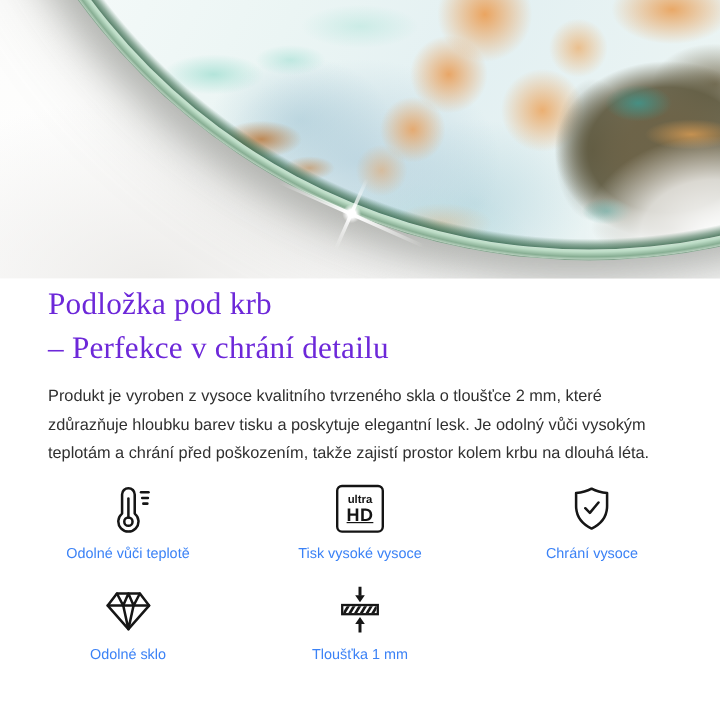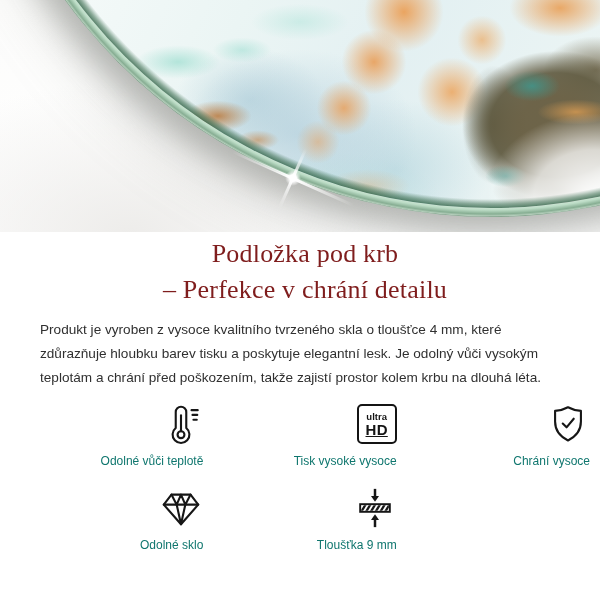--- a/index.html
+++ b/index.html
@@ -86,45 +86,44 @@
   }
 
   
   .content { padding: 0 30px 0 40px; }
   h1.title {
     margin: 4px 0 0 0;
     font-family: "Liberation Serif", "DejaVu Serif", serif;
     font-weight: 400;
     font-size: 26px;
     line-height: 36px;
-    color: #7f1d1d;
+    color: #6d28d9;
     letter-spacing: .2px;
-    text-align: center;
   }
   h1.title span { display: block; }
   p.desc {
     margin: 10px 0 0 0;
     max-width: 538px;
     font-size: 13.6px;
     line-height: 24px;
     color: #303030;
   }
 
   
   .features {
     margin: 12px -30px 0 -40px;   
     padding: 0 10px;
     display: grid;
     grid-template-columns: repeat(3, 1fr);
     row-gap: 18px;
   }
-  .feature { display: flex; flex-direction: column; align-items: flex-end; }
+  .feature { display: flex; flex-direction: column; align-items: center; }
   .icon-box { height: 44px; display: flex; align-items: center; justify-content: center; }
   .icon-box svg { display: block; }
-  .feature-label { margin-top: 8px; font-size: 12px; color: #0f766e; white-space: nowrap; }
+  .feature-label { margin-top: 8px; font-size: 12px; color: #3b82f6; white-space: nowrap; }
 
   .uhd-box {
     width: 40px; height: 40px; border: 2.6px solid #141414; border-radius: 5px;
     display: flex; flex-direction: column; align-items: center; justify-content: center;
     color: #141414;
   }
   .uhd-top { font-size: 9.5px; font-weight: 700; line-height: 10px; }
   .uhd-bottom { font-size: 15px; font-weight: 800; line-height: 15px; letter-spacing: .3px; text-decoration: underline; }
 </style>
 </head>
@@ -139,21 +138,21 @@
     <div class="core"></div>
   </div>
 </div>
 
 <main class="content">
   <h1 class="title">
     <span>Podložka pod krb</span>
     <span>– Perfekce v chrání detailu</span>
   </h1>
 
-  <p class="desc">Produkt je vyroben z vysoce kvalitního tvrzeného skla o tloušťce 4 mm, které zdůrazňuje hloubku barev tisku a poskytuje elegantní lesk. Je odolný vůči vysokým teplotám a chrání před poškozením, takže zajistí prostor kolem krbu na dlouhá léta.</p>
+  <p class="desc">Produkt je vyroben z vysoce kvalitního tvrzeného skla o tloušťce 2 mm, které zdůrazňuje hloubku barev tisku a poskytuje elegantní lesk. Je odolný vůči vysokým teplotám a chrání před poškozením, takže zajistí prostor kolem krbu na dlouhá léta.</p>
 
   <div class="features">
 
     <div class="feature">
       <div class="icon-box">
         <svg width="44" height="44" viewBox="0 0 46 46" fill="none" stroke="#161616" stroke-width="2.2" stroke-linecap="round" stroke-linejoin="round">
           <path d="M28.5 27.2 V10.5 a5.5 5.5 0 0 0 -11 0 v16.7 a8.8 8.8 0 1 0 11 0 Z"></path>
           <line x1="23" y1="30.5" x2="23" y2="14"></line>
           <circle cx="23" cy="34.2" r="3.6"></circle>
           <line x1="34" y1="8.5" x2="40.5" y2="8.5"></line>
@@ -213,17 +212,17 @@
             <line x1="33" y1="28" x2="39" y2="18"></line>
           </g>
           <g stroke-width="2.6">
             <line x1="23" y1="3" x2="23" y2="11"></line>
             <line x1="23" y1="43" x2="23" y2="35"></line>
           </g>
           <polygon points="18.8,10.5 27.2,10.5 23,16.5" fill="#161616" stroke="none"></polygon>
           <polygon points="18.8,35.5 27.2,35.5 23,29.5" fill="#161616" stroke="none"></polygon>
         </svg>
       </div>
-      <div class="feature-label">Tloušťka 9 mm</div>
+      <div class="feature-label">Tloušťka 1 mm</div>
     </div>
 
   </div>
 </main>
 
 </body></html>

